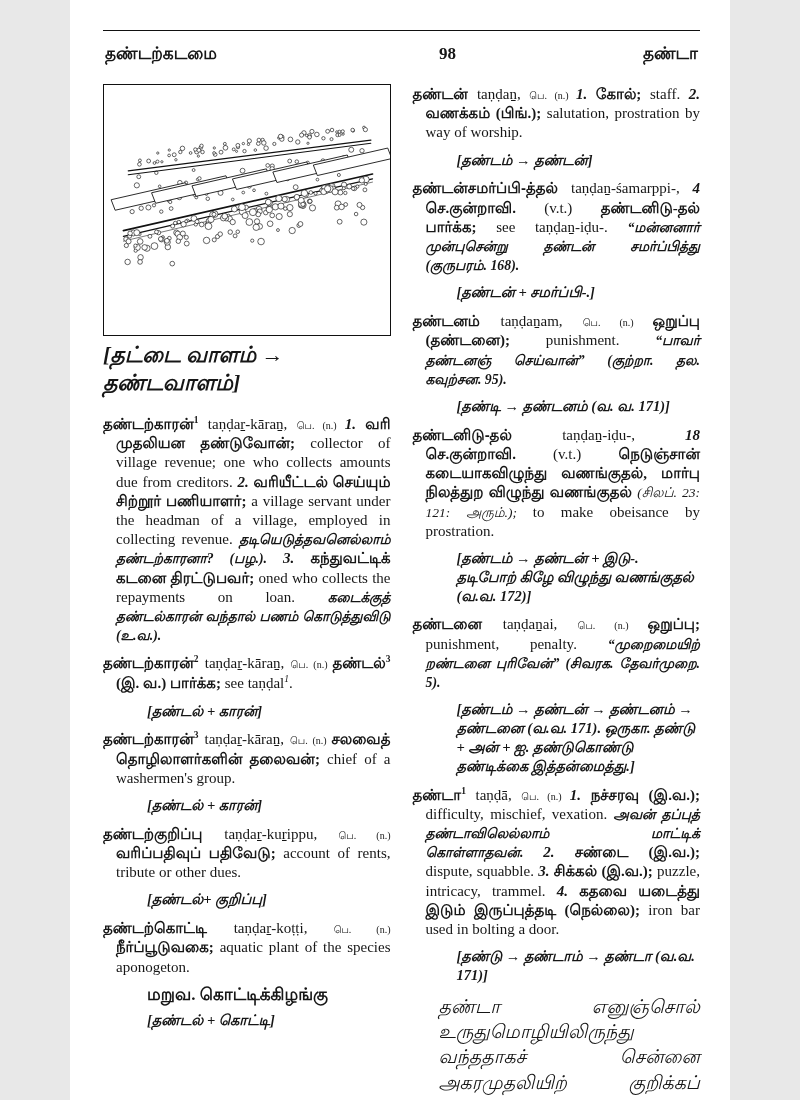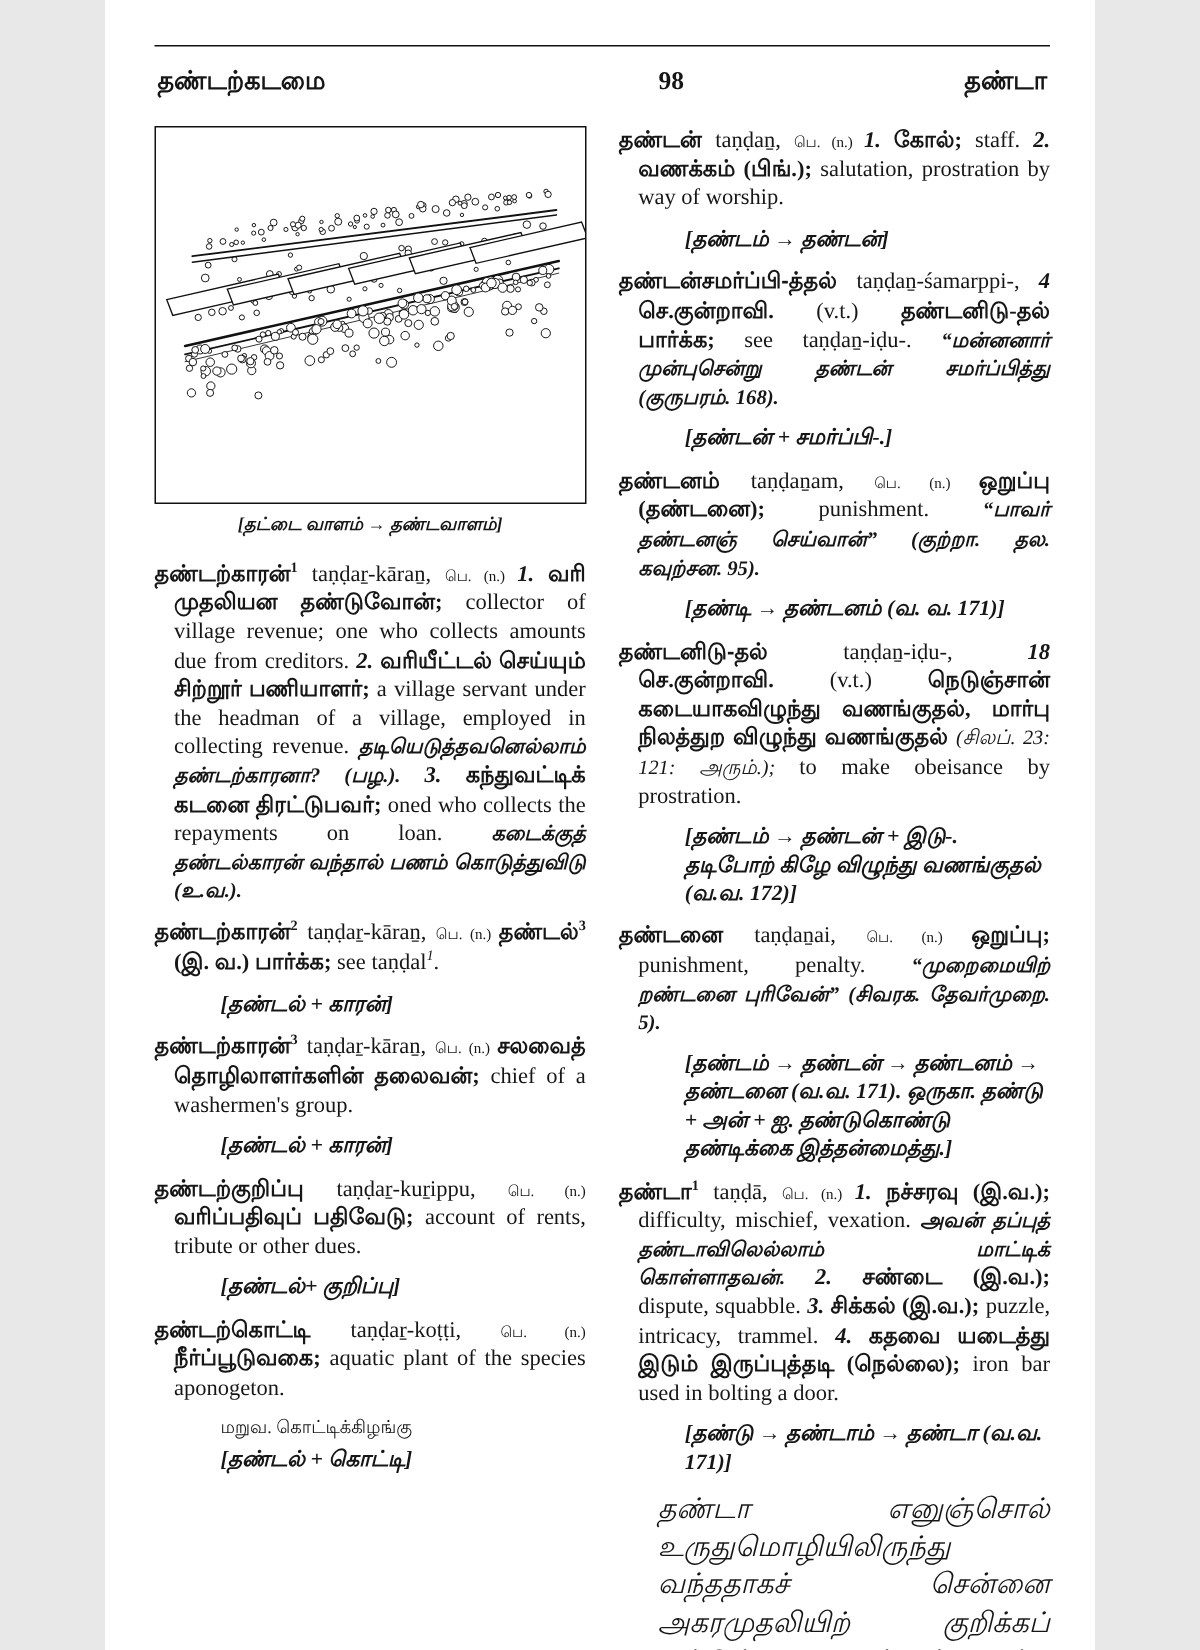--- a/index.html
+++ b/index.html
@@ -13,28 +13,28 @@
   .gw-left{position:absolute;left:2px;top:0;font-family:"Liberation Sans","DejaVu Sans",sans-serif;}
   .gw-right{position:absolute;right:2px;top:0;font-family:"Liberation Sans","DejaVu Sans",sans-serif;}
   .page-num{position:absolute;left:50%;transform:translateX(-50%);top:0;font-size:17px;margin-left:46px;}
   .cols{position:absolute;top:84px;left:33px;right:30px;bottom:0;display:flex;gap:22px;}
   .col{flex:1 1 0;min-width:0;}
   figure.figure-box{
     margin:0 0 6px 0;border:1.8px solid #111;height:252px;background:#fff;box-sizing:border-box;
   }
   figure.figure-box svg{width:100%;height:100%;display:block;}
   .caption{
-    text-align:center;font-weight:bold;font-style:italic;font-size:12px;
+    text-align:left;font-weight:bold;font-style:italic;font-size:22px;
     margin:6px 0 16px 0;
   }
   
   .e-entry{margin:0 0 8px 0;padding-left:13px;text-indent:-13px;text-align:justify;
            font-size:15px;line-height:1.28;}
   .e-etym{margin:1px 0 9px 44px;font-weight:bold;font-style:italic;font-size:14.5px;line-height:1.3;}
-  .e-variant{margin:1px 0 5px 44px;font-weight:normal;font-size:12px;}
+  .e-variant{margin:1px 0 5px 44px;font-weight:bold;font-size:17px;}
   .e-note{margin:1px 0 9px 26px;font-style:italic;font-size:19px;line-height:1.33;text-align:justify;}
   
   .r-hw{font-weight:bold;font-family:"Liberation Sans","DejaVu Sans",sans-serif;font-size:15px;}
   .r-sup{font-weight:bold;vertical-align:super;font-size:9.5px;}
   .r-tr{}
   .r-trsup{font-style:italic;vertical-align:super;font-size:9.5px;}
   .r-pos{font-size:10px;}
   .r-num{font-weight:bold;font-style:italic;}
   .r-ta{font-weight:bold;}
   .r-taq{font-weight:bold;font-style:italic;font-size:13.8px;}

